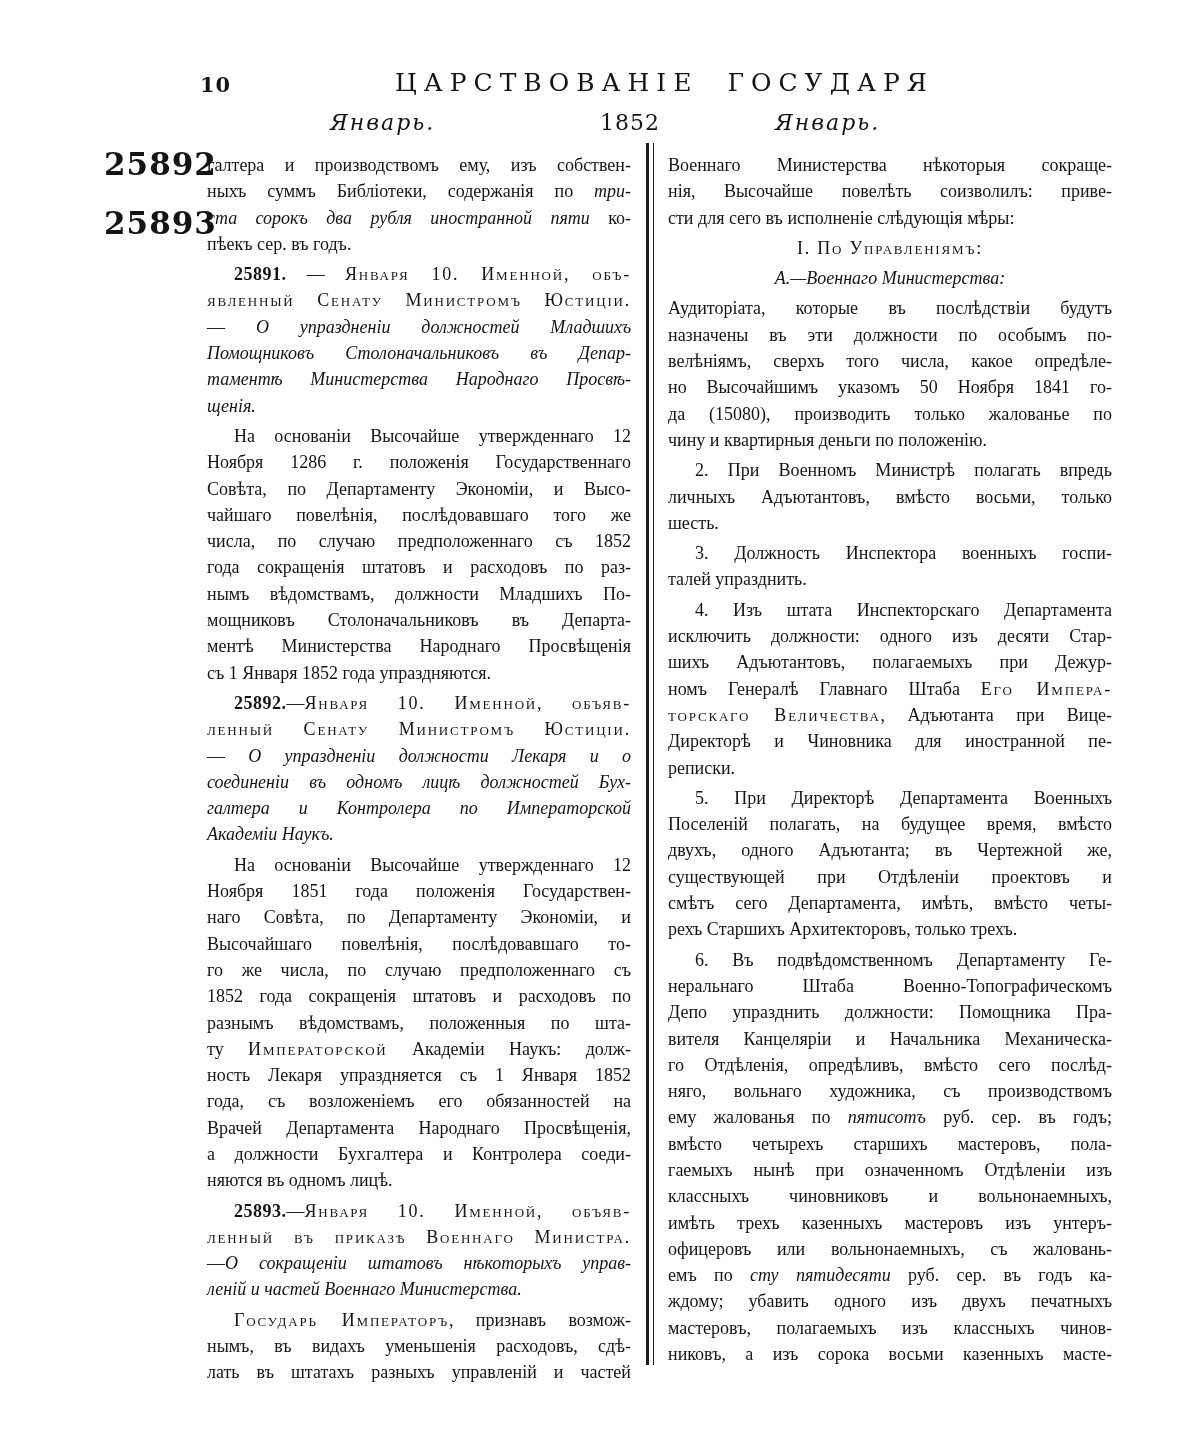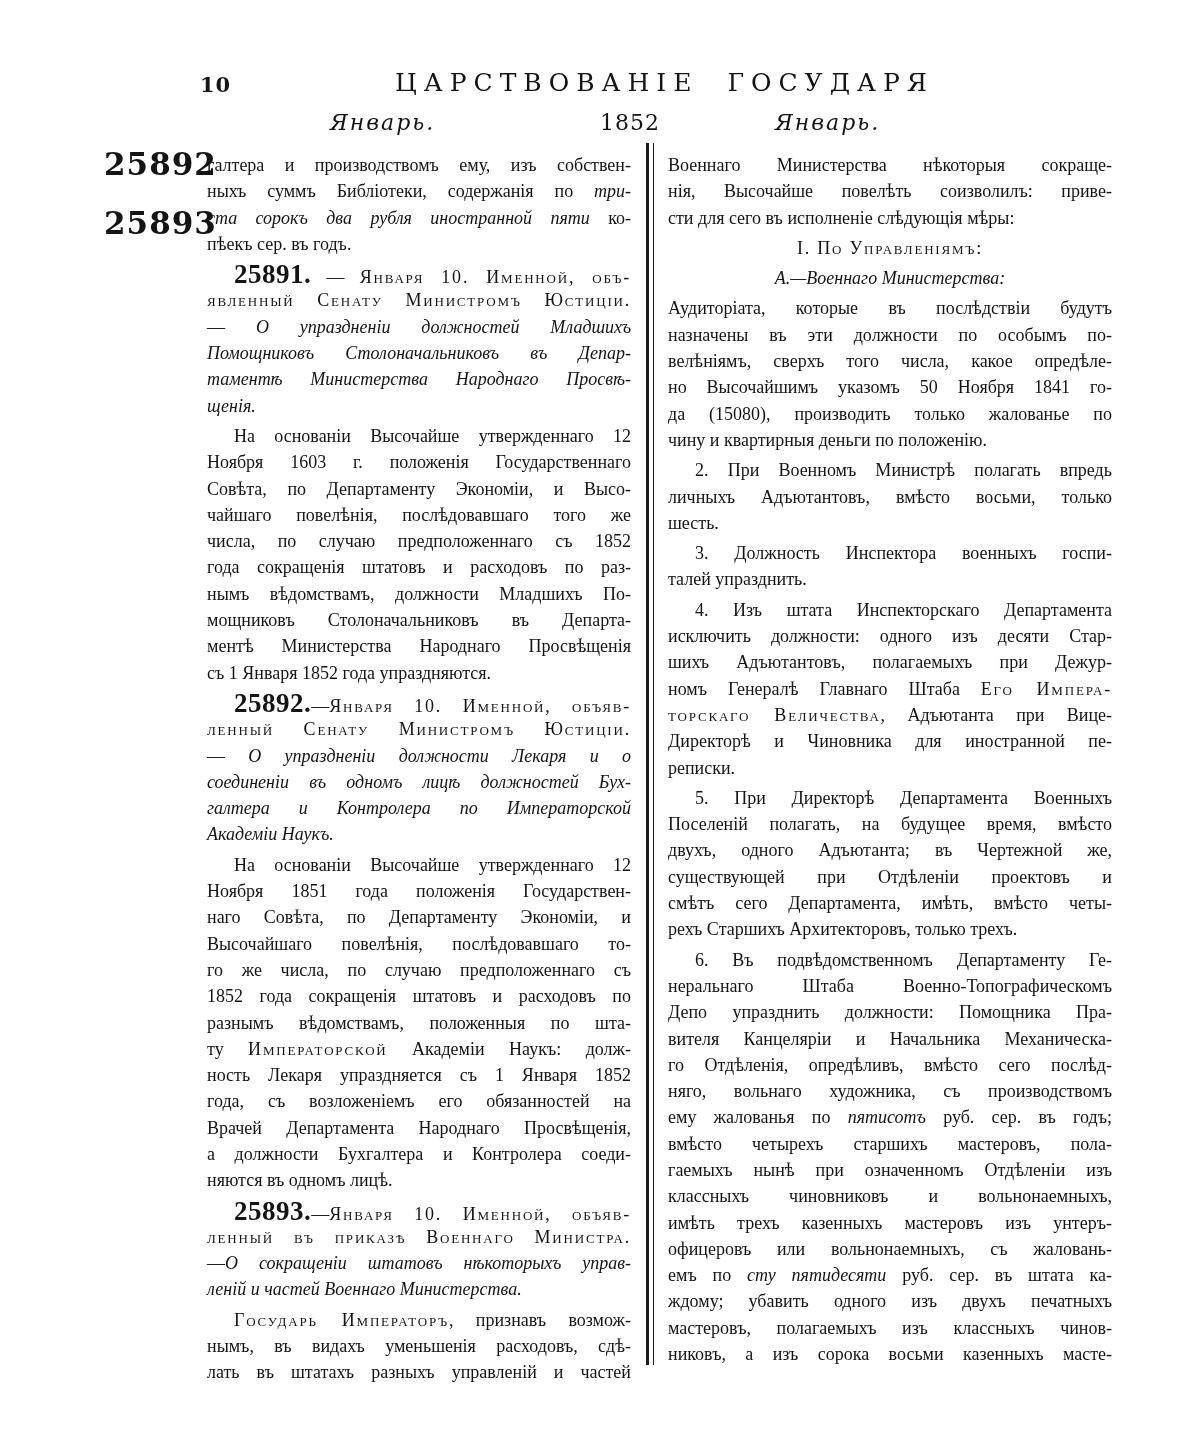--- a/index.html
+++ b/index.html
@@ -41,21 +41,21 @@
     font-size:18px;line-height:26.3px;height:26.3px;
     text-align:justify;text-align-last:justify;
     white-space:nowrap0; 
   }
   .line.end{text-align-last:left;}
   .line.ctr{text-align:center;text-align-last:center;}
   .line.ind{text-indent:27px;}
 
   .s-n{}
   .s-i{font-style:italic;}
-  .s-b{font-weight:bold;font-size:27px;line-height:1;letter-spacing:0.5px;}
+  .s-b{font-weight:bold;font-size:18px;line-height:1;letter-spacing:0.5px;}
   .s-sp{font-variant:small-caps;letter-spacing:1.8px;}
 </style>
 </head>
 <body>
 
 <div id="page">
   <div class="pagenum">10</div>
   <div class="running-title">ЦАРСТВОВАНІЕ ГОСУДАРЯ</div>
   <div class="hdr2 month" id="month-left">Январь.</div>
   <div class="hdr2" id="year">1852</div>
@@ -76,21 +76,21 @@
       <div class="block">
         <div class="line ind"><span class="s-b">25891.</span><span class="s-n"> — </span><span class="s-sp">Января 10. Именной, объ-</span></div>
         <div class="line"><span class="s-sp">явленный Сенату Министромъ Юстиціи.</span></div>
         <div class="line"><span class="s-n">— </span><span class="s-i">О упраздненіи должностей Младшихъ</span></div>
         <div class="line"><span class="s-i">Помощниковъ Столоначальниковъ въ Депар-</span></div>
         <div class="line"><span class="s-i">таментѣ Министерства Народнаго Просвѣ-</span></div>
         <div class="line end"><span class="s-i">щенія.</span></div>
       </div>
       <div class="block">
         <div class="line ind"><span class="s-n">На основаніи Высочайше утвержденнаго 12</span></div>
-        <div class="line"><span class="s-n">Ноября 1603 г. положенія Государственнаго</span></div>
+        <div class="line"><span class="s-n">Ноября 1286 г. положенія Государственнаго</span></div>
         <div class="line"><span class="s-n">Совѣта, по Департаменту Экономіи, и Высо-</span></div>
         <div class="line"><span class="s-n">чайшаго повелѣнія, послѣдовавшаго того же</span></div>
         <div class="line"><span class="s-n">числа, по случаю предположеннаго съ 1852</span></div>
         <div class="line"><span class="s-n">года сокращенія штатовъ и расходовъ по раз-</span></div>
         <div class="line"><span class="s-n">нымъ вѣдомствамъ, должности Младшихъ По-</span></div>
         <div class="line"><span class="s-n">мощниковъ Столоначальниковъ въ Департа-</span></div>
         <div class="line"><span class="s-n">ментѣ Министерства Народнаго Просвѣщенія</span></div>
         <div class="line end"><span class="s-n">съ 1 Января 1852 года упраздняются.</span></div>
       </div>
       <div class="block">
@@ -180,19 +180,19 @@
         <div class="line"><span class="s-n">Депо  упразднить должности: Помощника Пра-</span></div>
         <div class="line"><span class="s-n">вителя Канцеляріи и Начальника Механическа-</span></div>
         <div class="line"><span class="s-n">го Отдѣленія, опредѣливъ, вмѣсто сего послѣд-</span></div>
         <div class="line"><span class="s-n">няго, вольнаго художника, съ производствомъ</span></div>
         <div class="line"><span class="s-n">ему жалованья по </span><span class="s-i">пятисотъ</span><span class="s-n"> руб. сер. въ годъ;</span></div>
         <div class="line"><span class="s-n">вмѣсто четырехъ старшихъ мастеровъ,  пола-</span></div>
         <div class="line"><span class="s-n">гаемыхъ нынѣ при означенномъ Отдѣленіи изъ</span></div>
         <div class="line"><span class="s-n">классныхъ  чиновниковъ  и  вольнонаемныхъ,</span></div>
         <div class="line"><span class="s-n">имѣть трехъ казенныхъ мастеровъ изъ унтеръ-</span></div>
         <div class="line"><span class="s-n">офицеровъ или вольнонаемныхъ, съ жаловань-</span></div>
-        <div class="line"><span class="s-n">емъ по </span><span class="s-i">сту пятидесяти</span><span class="s-n"> руб. сер. въ штата ка-</span></div>
+        <div class="line"><span class="s-n">емъ по </span><span class="s-i">сту пятидесяти</span><span class="s-n"> руб. сер. въ годъ ка-</span></div>
         <div class="line"><span class="s-n">ждому; убавить одного  изъ  двухъ печатныхъ</span></div>
         <div class="line"><span class="s-n">мастеровъ, полагаемыхъ изъ классныхъ чинов-</span></div>
         <div class="line"><span class="s-n">никовъ, а изъ сорока восьми казенныхъ масте-</span></div>
       </div>
     </div>
 </div>
 
 </body></html>

